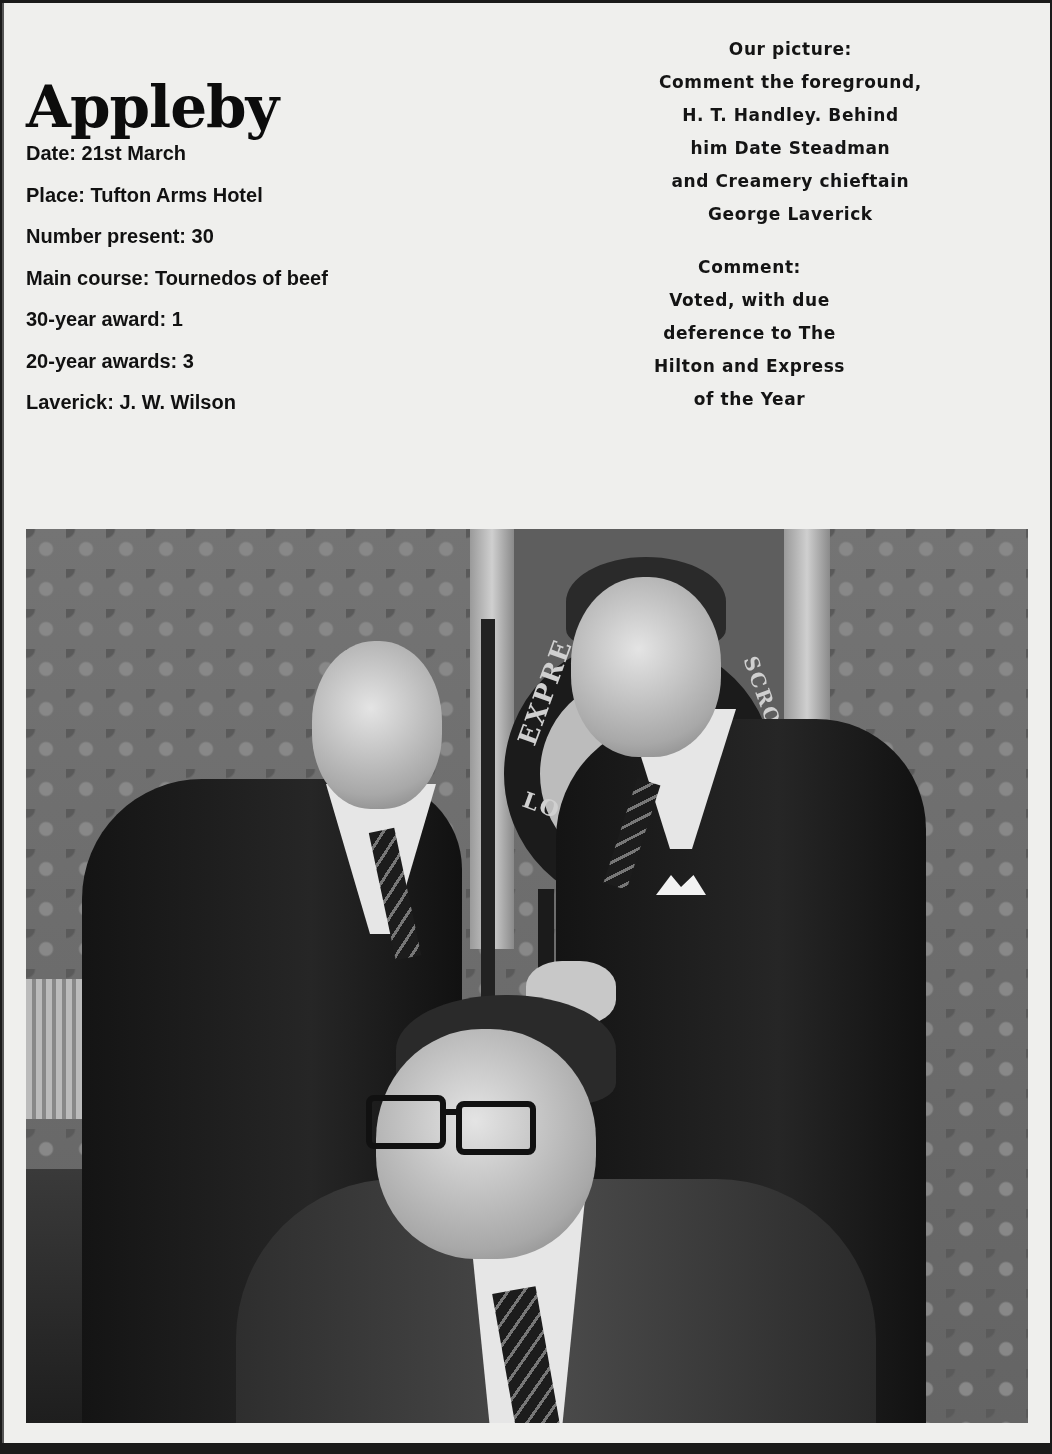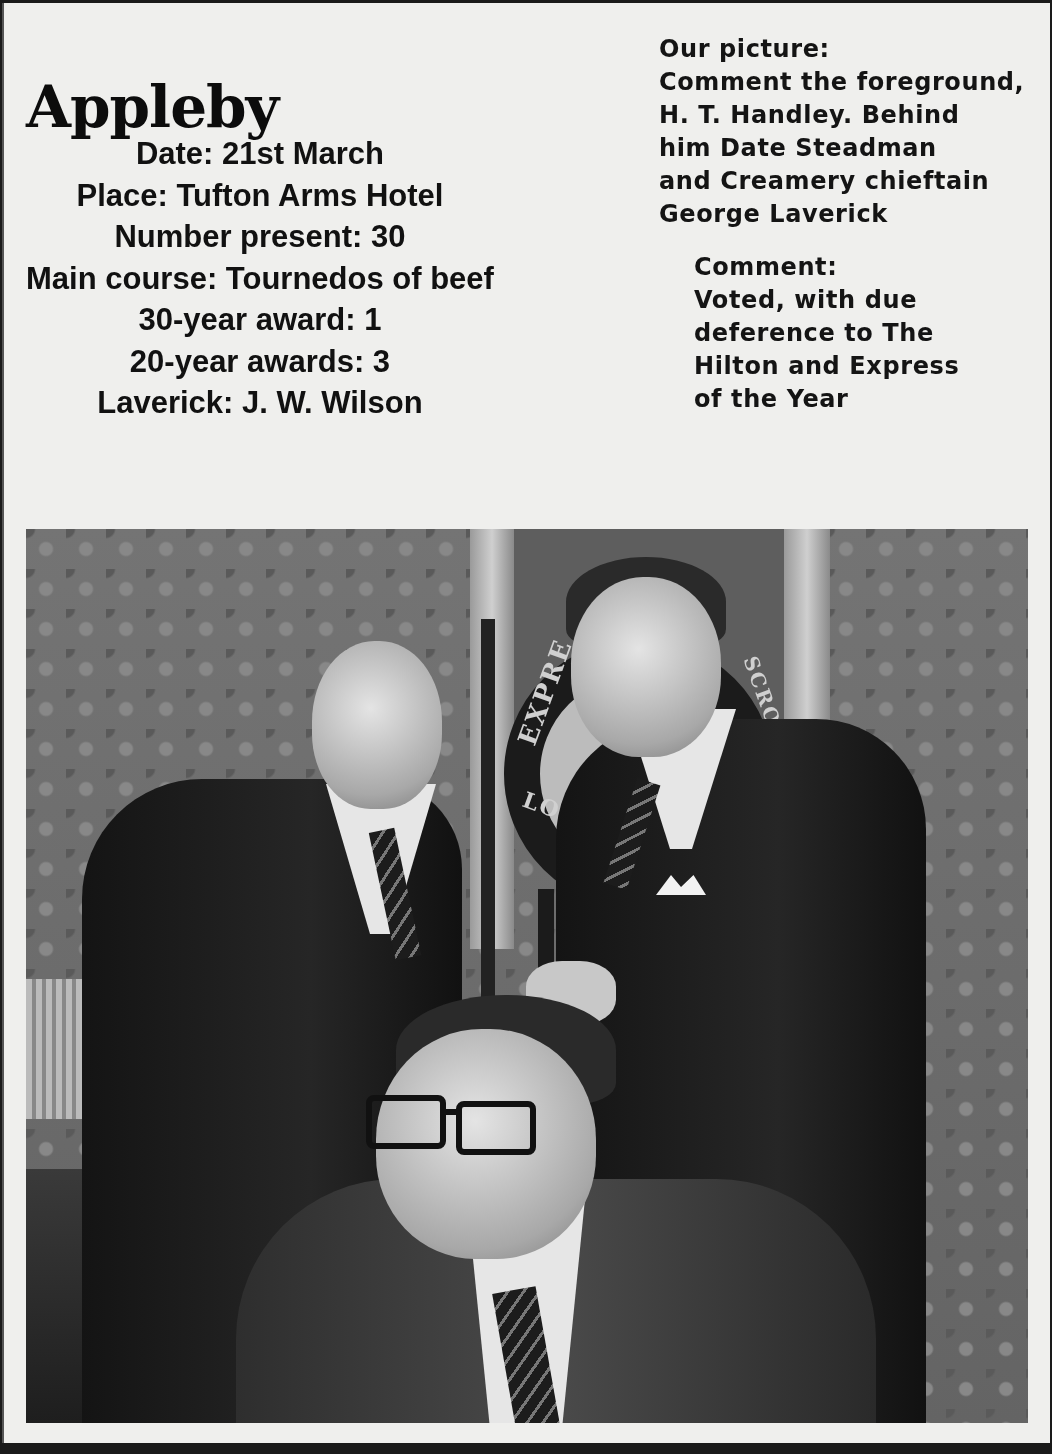--- a/index.html
+++ b/index.html
@@ -15,33 +15,32 @@
     }
     .title {
       position: absolute; left: 22px; top: 36px;
       font-family: "DejaVu Serif", "Liberation Serif", serif;
       font-weight: bold; font-size: 58px; letter-spacing: -1px;
       color: #0c0c0c; line-height: 1; text-align: center;
     }
     .facts {
       position: absolute; left: 22px; top: 130px;
       font-family: "Liberation Sans", sans-serif;
-      font-weight: bold; font-size: 31px; color: #111;
+      font-weight: bold; font-size: 20px; color: #111;
       line-height: 41.5px;
-      text-align: center;
     }
     .facts .row { white-space: nowrap; }
     .caption, .comment {
       position: absolute;
       font-family: "DejaVu Sans", sans-serif;
-      font-weight: bold; font-size: 24px; color: #141414;
-      line-height: 33px; letter-spacing: 0.6px;
+      font-weight: bold; font-size: 17px; color: #141414;
+      line-height: 33px; letter-spacing: 0.6px; text-align: center;
     }
     .caption { left: 655px; top: 30px; }
-    .comment { left: 650px; top: 248px; margin-left: 40px; }
+    .comment { left: 650px; top: 248px; }
     .line { white-space: nowrap; }
 
     .photo {
       position: absolute; left: 22px; top: 526px; width: 1002px; height: 894px;
       overflow: hidden; background: #6a6a6a;
     }
     .wallpaper {
       position: absolute; inset: 0;
       background:
         radial-gradient(circle at 20px 20px, #888 6px, transparent 8px) 0 0/40px 40px,

